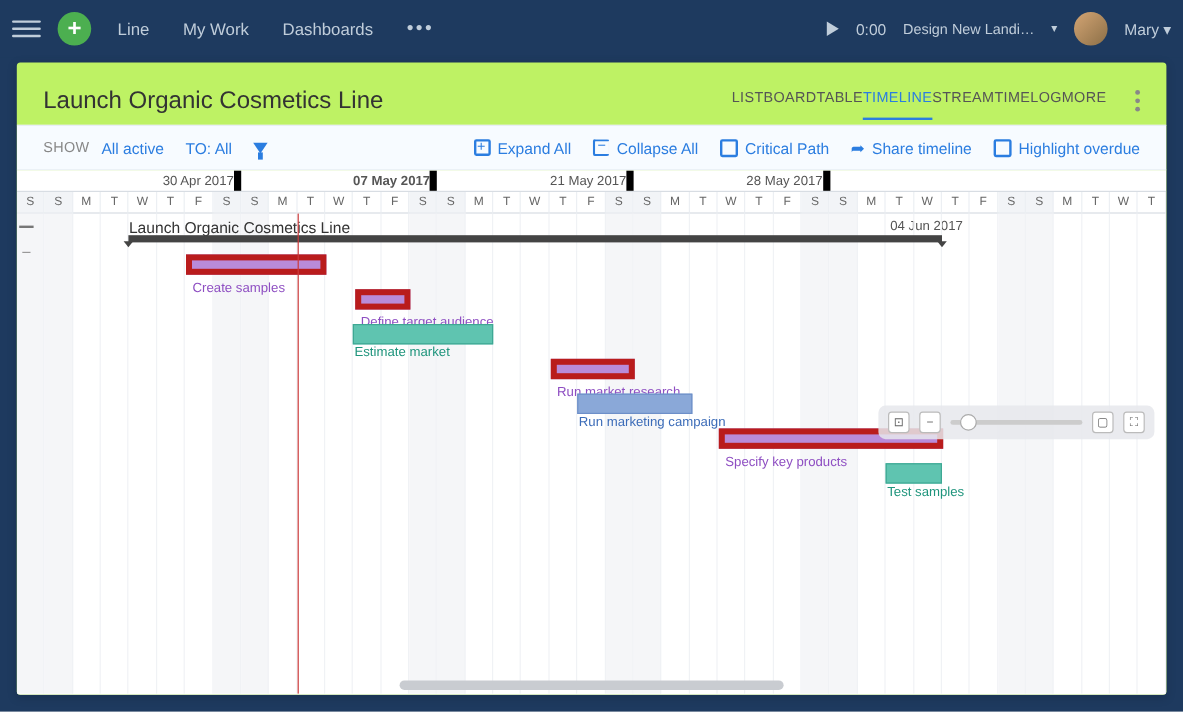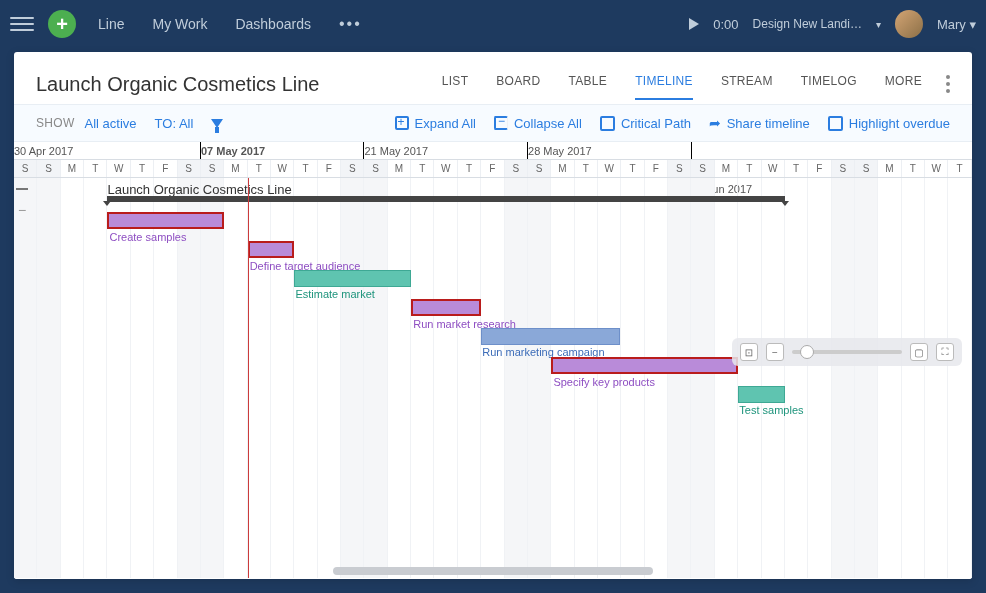--- a/index.html
+++ b/index.html
@@ -18,25 +18,25 @@
   .timer-task { font-size: 12px; color: #c0cdda; max-width: 120px; overflow: hidden; text-overflow: ellipsis; white-space: nowrap; }
   .chev-down { color: #c0cdda; font-size: 10px; cursor: pointer; }
   .search-wrap { position: relative; }
   .search-input { background: transparent; border: none; border-bottom: 1px solid #3a5270; color: #c0cdda; padding: 4px 24px 4px 2px; font-size: 12px; width: 120px; outline: none; }
   .search-input::placeholder { color: #7a8ca0; }
   .search-icon { position: absolute; right: 2px; top: 2px; color: #c0cdda; font-size: 13px; }
   .avatar { width: 28px; height: 28px; border-radius: 50%; background: linear-gradient(135deg,#d4a574,#8b6f47); }
   .username { color: #c0cdda; font-size: 13px; }
 
   
-  .main-card { position: absolute; left: 14px; right: 14px; top: 52px; bottom: 14px; background: #ffffff; border-radius: 3px; box-shadow: 0 2px 8px rgba(0,0,0,.15); display: flex; flex-direction: column; overflow: hidden; }
+  .main-card { position: absolute; left: 14px; right: 14px; top: 52px; bottom: 14px; background: #bef264; border-radius: 3px; box-shadow: 0 2px 8px rgba(0,0,0,.15); display: flex; flex-direction: column; overflow: hidden; }
 
   .card-header { display: flex; align-items: center; padding: 16px 22px 4px; }
   .project-title { font-size: 20px; font-weight: 400; color: #333; flex: 1; }
-  .tabs { display: flex; gap: 28px; }
+  .tabs { display: flex; }
   .tab { font-size: 12px; color: #555; cursor: pointer; padding: 6px 0 10px; font-weight: 500; letter-spacing: .3px; }
   .tab.active { color: #2b7de0; border-bottom: 2px solid #2b7de0; }
   .more-vert { margin-left: 24px; color: #666; cursor: pointer; display: flex; flex-direction: column; gap: 3px; align-items: center; }
   .more-vert span { width: 4px; height: 4px; background: #888; border-radius: 50%; }
 
   .toolbar { display: flex; align-items: center; padding: 10px 22px; background: #f7fbff; border-top: 1px solid #e8eef4; border-bottom: 1px solid #e8eef4; font-size: 13px; color: #2b7de0; gap: 18px; }
   .tb-label { color: #888; font-weight: 500; letter-spacing: .3px; font-size: 12px; margin-right: -8px; }
   .tb-link { color: #2b7de0; cursor: pointer; }
   .tb-item { display: flex; align-items: center; gap: 6px; cursor: pointer; color: #2b7de0; }
   .filter-icon { width: 0; height: 0; border-left: 6px solid transparent; border-right: 6px solid transparent; border-top: 9px solid #2b7de0; position:relative;}
@@ -44,37 +44,37 @@
   .tb-spacer { flex: 1; }
   .ic-box { width: 14px; height: 14px; border: 2px solid #2b7de0; display: inline-block; position: relative; border-radius: 2px;}
   .ic-box.exp:before {content:"+"; position:absolute; left:1px; top:-3px; font-size:12px; color:#2b7de0;}
   .ic-box.col:before {content:"−"; position:absolute; left:2px; top:-4px; font-size:12px; color:#2b7de0;}
   .checkbox { width: 15px; height: 15px; border: 2px solid #2b7de0; border-radius: 2px; display: inline-block; }
   .share-arrow { color:#2b7de0; font-size:14px; }
 
   
   .timeline-wrap { flex: 1; position: relative; overflow: hidden; background:#fff;}
   .date-header { display: flex; height: 18px; border-bottom: 1px solid #d8dde3; font-size: 11px; color: #555; }
-  .date-cell { flex: 1; text-align: left; border-right: 1px solid #000000; line-height: 18px; }
+  .date-cell { flex: 1; text-align: right; border-right: 6px solid #000000; line-height: 18px; }
   .day-header { display: flex; height: 18px; border-bottom: 1px solid #d8dde3; font-size: 10px; color: #666; }
   .day-cell { flex: 1; text-align: center; border-right: 1px solid #eceff3; line-height: 18px; }
   .day-cell.weekend { background: #f2f4f7; }
   .gantt-body { position: relative; height: 400px; }
   .gantt-cols { position: absolute; inset: 0; display: flex; }
   .col { flex: 1; border-right: 1px solid #f0f2f5; }
   .col.weekend { background: #f5f6f8; }
 
   .today-line { position: absolute; top:0; bottom:0; width: 1px; background: #cc3b3b; left: 232px; z-index:5;}
 
   .gantt-bars { position: absolute; left:0; right:0; top:0; }
   .summary-bar { height: 6px; background: #444; position: absolute; }
   .summary-bar:before,.summary-bar:after{content:"";position:absolute;top:5px;border-top:5px solid #444;border-left:4px solid transparent;border-right:4px solid transparent;}
   .summary-bar:before{left:-4px;} .summary-bar:after{right:-4px;}
   .task-bar { height: 17px; position: absolute; border-radius: 0; }
-  .task-bar.purple { background: #b98bd9; border:2px solid #b91c1c;}
+  .task-bar.purple { background: #b98bd9; border:5px solid #b91c1c;margin-left:48px;}
   .task-bar.teal { background: #5fc4b0; border:1px solid #3ea894;}
   .task-bar.blue { background: #8aa8d8; border:1px solid #6d8fc9;}
   .tlabel { position:absolute; top:17px; left:0; font-size:11px; white-space:nowrap; font-weight:500;}
   .tlabel.purple{color:#8e4ec2;} .tlabel.teal{color:#1e947c;} .tlabel.blue{color:#3c6cb8;}
 
   .left-marker { position:absolute; left:2px; top:10px; width:12px; height:2px; background:#777;}
   .toggle-m { position:absolute; left:4px; top:24px; color:#999; font-size:14px; cursor:pointer;}
 
   .zoom-overlay { position:absolute; right:10px; top:196px; width:230px; height:28px; background:rgba(230,232,236,.85); border-radius:6px; display:flex; align-items:center; padding:0 8px; gap:8px;}
   .zoom-overlay .zbtn{ width:18px;height:18px;border:1px solid #bbb;border-radius:3px;display:flex;align-items:center;justify-content:center;font-size:10px;color:#666;cursor:pointer;background:#fff;}
@@ -262,21 +262,21 @@
           </div>
           <div class="task-bar purple" style="left: 233.659px; top: 63px; width: 46.7317px;">
             <div class="tlabel purple">Define target audience</div>
           </div>
           <div class="task-bar teal" style="left: 280.39px; top: 92px; width: 116.829px;">
             <div class="tlabel teal">Estimate market</div>
           </div>
           <div class="task-bar purple" style="left: 397.22px; top: 121px; width: 70.0976px;">
             <div class="tlabel purple">Run market research</div>
           </div>
-          <div class="task-bar blue" style="left: 467.317px; top: 150px; width: 139px; padding-left: 41px;">
+          <div class="task-bar blue" style="left: 467.317px; top: 150px; width: 96px; padding-left: 41px;">
             <div class="tlabel blue">Run marketing campaign</div>
           </div>
           <div class="task-bar purple" style="left: 537.415px; top: 179px; width: 186.927px;">
             <div class="tlabel purple">Specify key products</div>
           </div>
           <div class="task-bar teal" style="left: 724.341px; top: 208px; width: 46.7317px;">
             <div class="tlabel teal">Test samples</div>
           </div>
         </div>
     </div>

